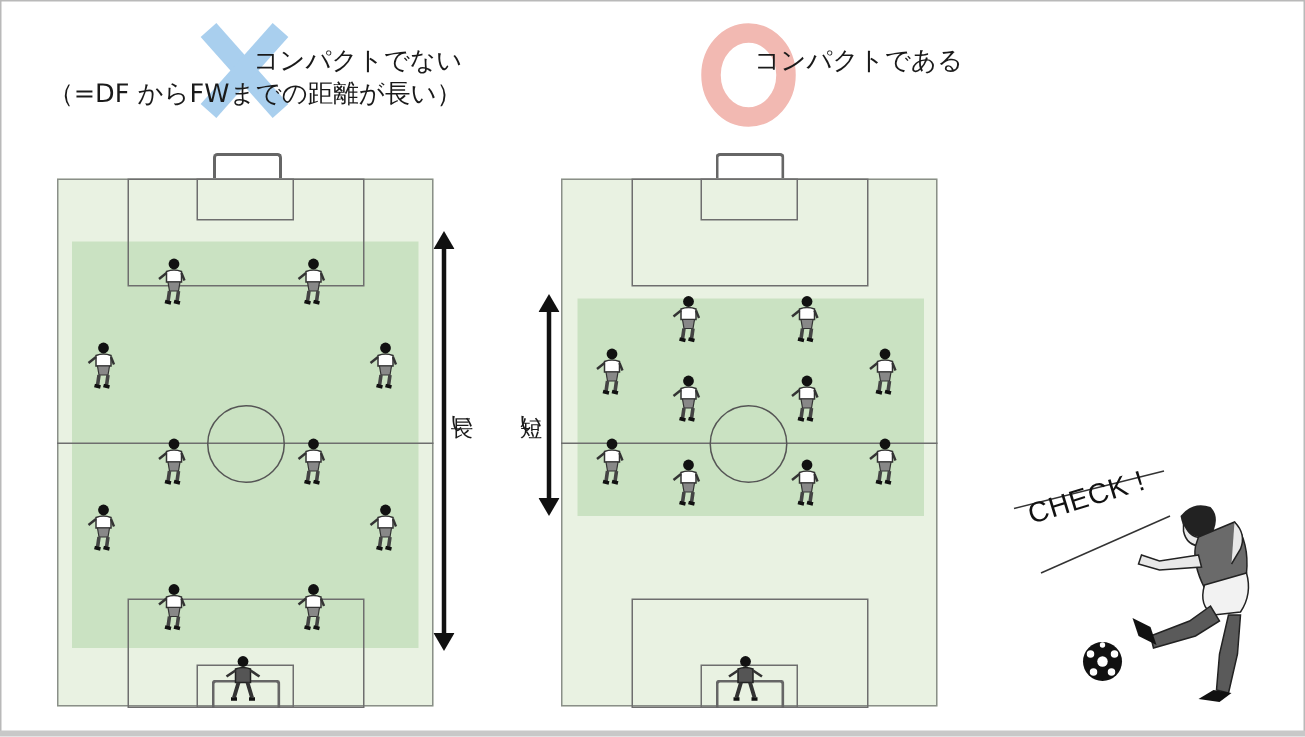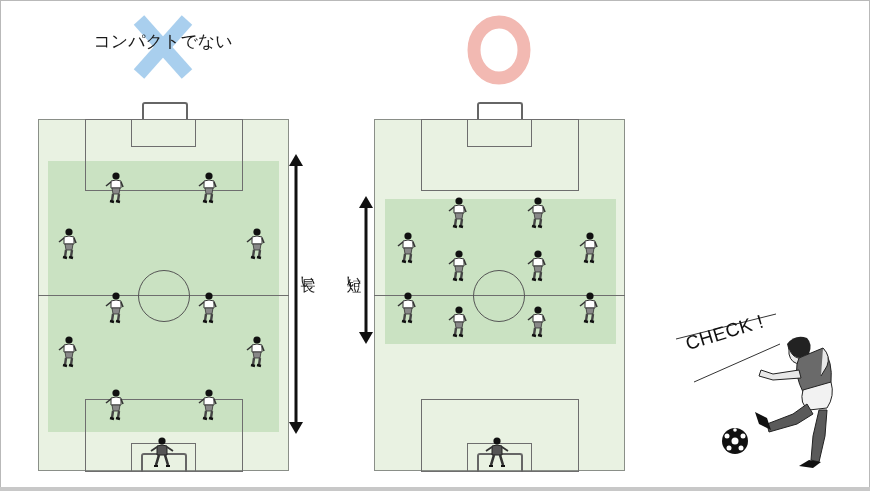--- a/index.html
+++ b/index.html
@@ -6,21 +6,21 @@
   body {
     width: 870px; height: 491px; background: #ffffff; position: relative; overflow: hidden;
     font-family: "DejaVu Sans", sans-serif;
   }
   .frame {
     position: absolute; left: 0; top: 0; width: 868px; height: 489px;
     border: 1px solid #b9b9b9;
   }
   .bottom-bar { position: absolute; left: 0; top: 487px; width: 870px; height: 4px; background: #c8c8c8; }
   .title {
-    position: absolute; text-align: center; color: #1a1a1a; font-size: 17px; line-height: 22px;
+    position: absolute; text-align: right; color: #1a1a1a; font-size: 17px; line-height: 22px;
     letter-spacing: 0px; z-index: 2;
   }
   .mark { position: absolute; z-index: 1; }
   .pitch {
     position: absolute; background: #e9f2e2; border: 1px solid #8a8f88; box-sizing: border-box;
   }
   .zone { position: absolute; background: #c6e0bf; opacity: 0.9; }
   .line { position: absolute; border: 1px solid #6e6e6e; box-sizing: border-box; }
   .hline { position: absolute; height: 1px; background: #6e6e6e; }
   .circle { position: absolute; border: 1px solid #555; border-radius: 50%; box-sizing: border-box; }
@@ -39,20 +39,21 @@
 <body>
 
 <div class="frame"></div>
 
 <svg class="mark" style="left:133px;top:14px;" width="60" height="66" viewBox="0 0 60 66">
   <line x1="6" y1="6" x2="54" y2="60" stroke="#a9cfee" stroke-width="14" stroke-linecap="butt"></line>
   <line x1="54" y1="6" x2="6" y2="60" stroke="#a9cfee" stroke-width="14" stroke-linecap="butt"></line>
 </svg>
 <div class="title" style="left:18px;top:30px;width:290px;">
   <div>コンパクトでない</div>
+  <div>（=DF からFWまでの距離が長い）</div>
 </div>
 
 <div class="goal" style="left:142px;top:102px;width:46px;height:17px;"></div>
 <div class="pitch" style="left:38px;top:119px;width:251px;height:352px;">
   <div class="zone" style="left:9px;top:41px;width:231px;height:271px;"></div>
   <div class="line" style="left:46px;top:-1px;width:158px;height:72px;"></div>
   <div class="line" style="left:92px;top:-1px;width:65px;height:28px;"></div>
   <div class="hline" style="left:-1px;top:175px;width:251px;"></div>
   <div class="circle" style="left:99px;top:150px;width:52px;height:52px;"></div>
   <div class="line" style="left:46px;top:279px;width:158px;height:73px;"></div>
@@ -119,20 +120,21 @@
   <line x1="7" y1="8" x2="7" y2="272" stroke="#111" stroke-width="3"></line>
   <polygon points="0,12 14,12 7,0" fill="#111"></polygon>
   <polygon points="0,268 14,268 7,280" fill="#111"></polygon>
 </svg>
 <div class="vlabel" style="left:300px;top:265px;">長い</div>
 
 <svg class="mark" style="left:466px;top:14px;" width="66" height="72" viewBox="0 0 66 72">
   <ellipse cx="33" cy="36" rx="25" ry="28" fill="none" stroke="#f2b9b2" stroke-width="13"></ellipse>
 </svg>
 <div class="title" style="left:352px;top:30px;width:290px;">
+  <div>コンパクトである</div>
 </div>
 
 <div class="goal" style="left:477px;top:102px;width:46px;height:17px;"></div>
 <div class="pitch" style="left:374px;top:119px;width:251px;height:352px;">
   <div class="zone" style="left:10px;top:79px;width:231px;height:145px;"></div>
   <div class="line" style="left:46px;top:-1px;width:158px;height:72px;"></div>
   <div class="line" style="left:92px;top:-1px;width:65px;height:28px;"></div>
   <div class="hline" style="left:-1px;top:175px;width:251px;"></div>
   <div class="circle" style="left:98px;top:150px;width:52px;height:52px;"></div>
   <div class="line" style="left:46px;top:279px;width:158px;height:73px;"></div>

